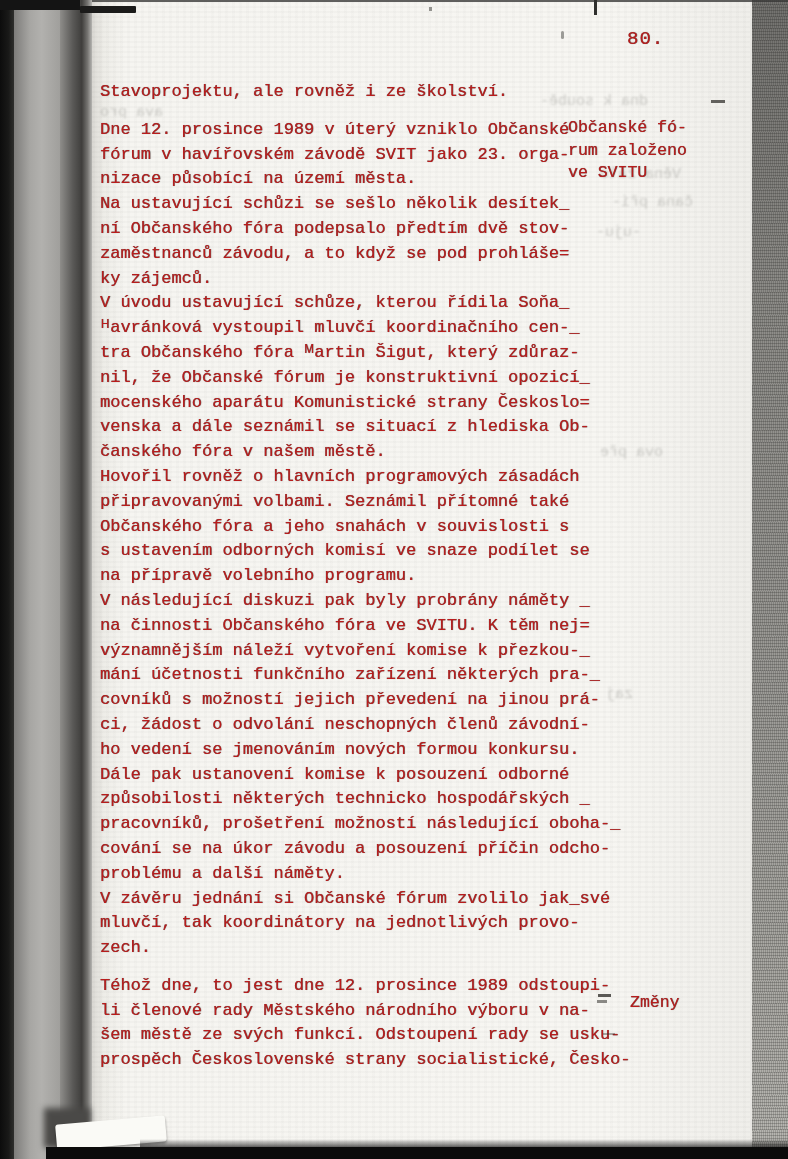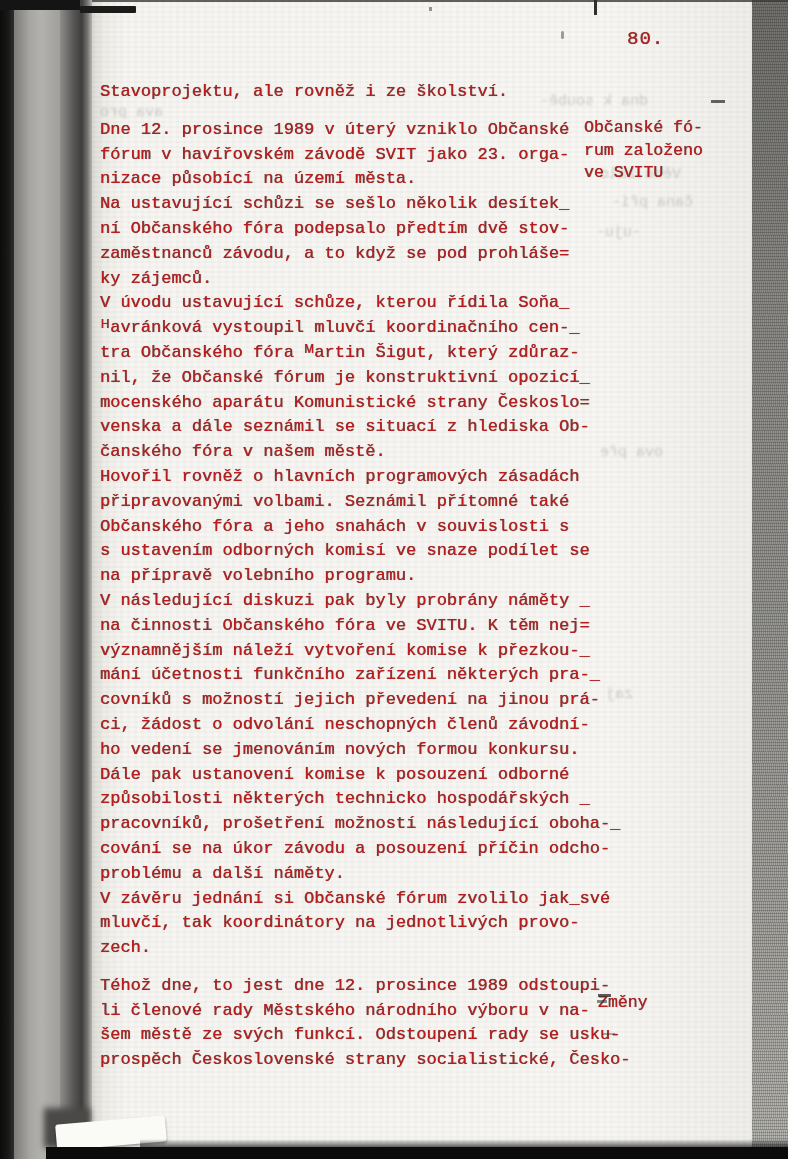--- a/index.html
+++ b/index.html
@@ -37,22 +37,22 @@
   .bottomshadow{position:absolute;left:140px;top:1139px;width:648px;height:9px;
     background:linear-gradient(180deg,rgba(20,20,20,0),rgba(20,20,20,.75));}
   .bottomband{position:absolute;left:46px;top:1147px;width:742px;height:12px;background:#0b0b0b;}
   
   .ink{color:#b91c1c;text-shadow:.4px .4px .7px rgba(35,34,31,.6),-.2px 0 .4px rgba(35,34,31,.35);}
   .pagenum{position:absolute;left:627px;top:28px;font-size:19px;letter-spacing:1px;}
   .bodytext{position:absolute;left:100px;top:80px;width:545px;}
   .tline{height:24.8px;line-height:24.8px;font-size:17px;white-space:pre;}
   .pgap{height:13px;}
   .note{position:absolute;font-size:16.5px;}
-  .note-1{left:584px;top:117px;}
-  .note-2{left:598px;top:992px;}
+  .note-1{left:568px;top:117px;}
+  .note-2{left:630px;top:992px;}
   .nline{height:22.5px;line-height:22.5px;white-space:pre;}
   
   .ghost{position:absolute;font-size:15px;color:#6b6b66;opacity:.3;filter:blur(1.3px);
     transform:scaleX(-1);white-space:pre;}
   .g0{left:100px;top:104px;}
   .g1{left:540px;top:93px;}
   .g2{left:600px;top:166px;}
   .g3{left:612px;top:194px;}
   .g4{left:596px;top:224px;}
   .g5{left:600px;top:444px;}

